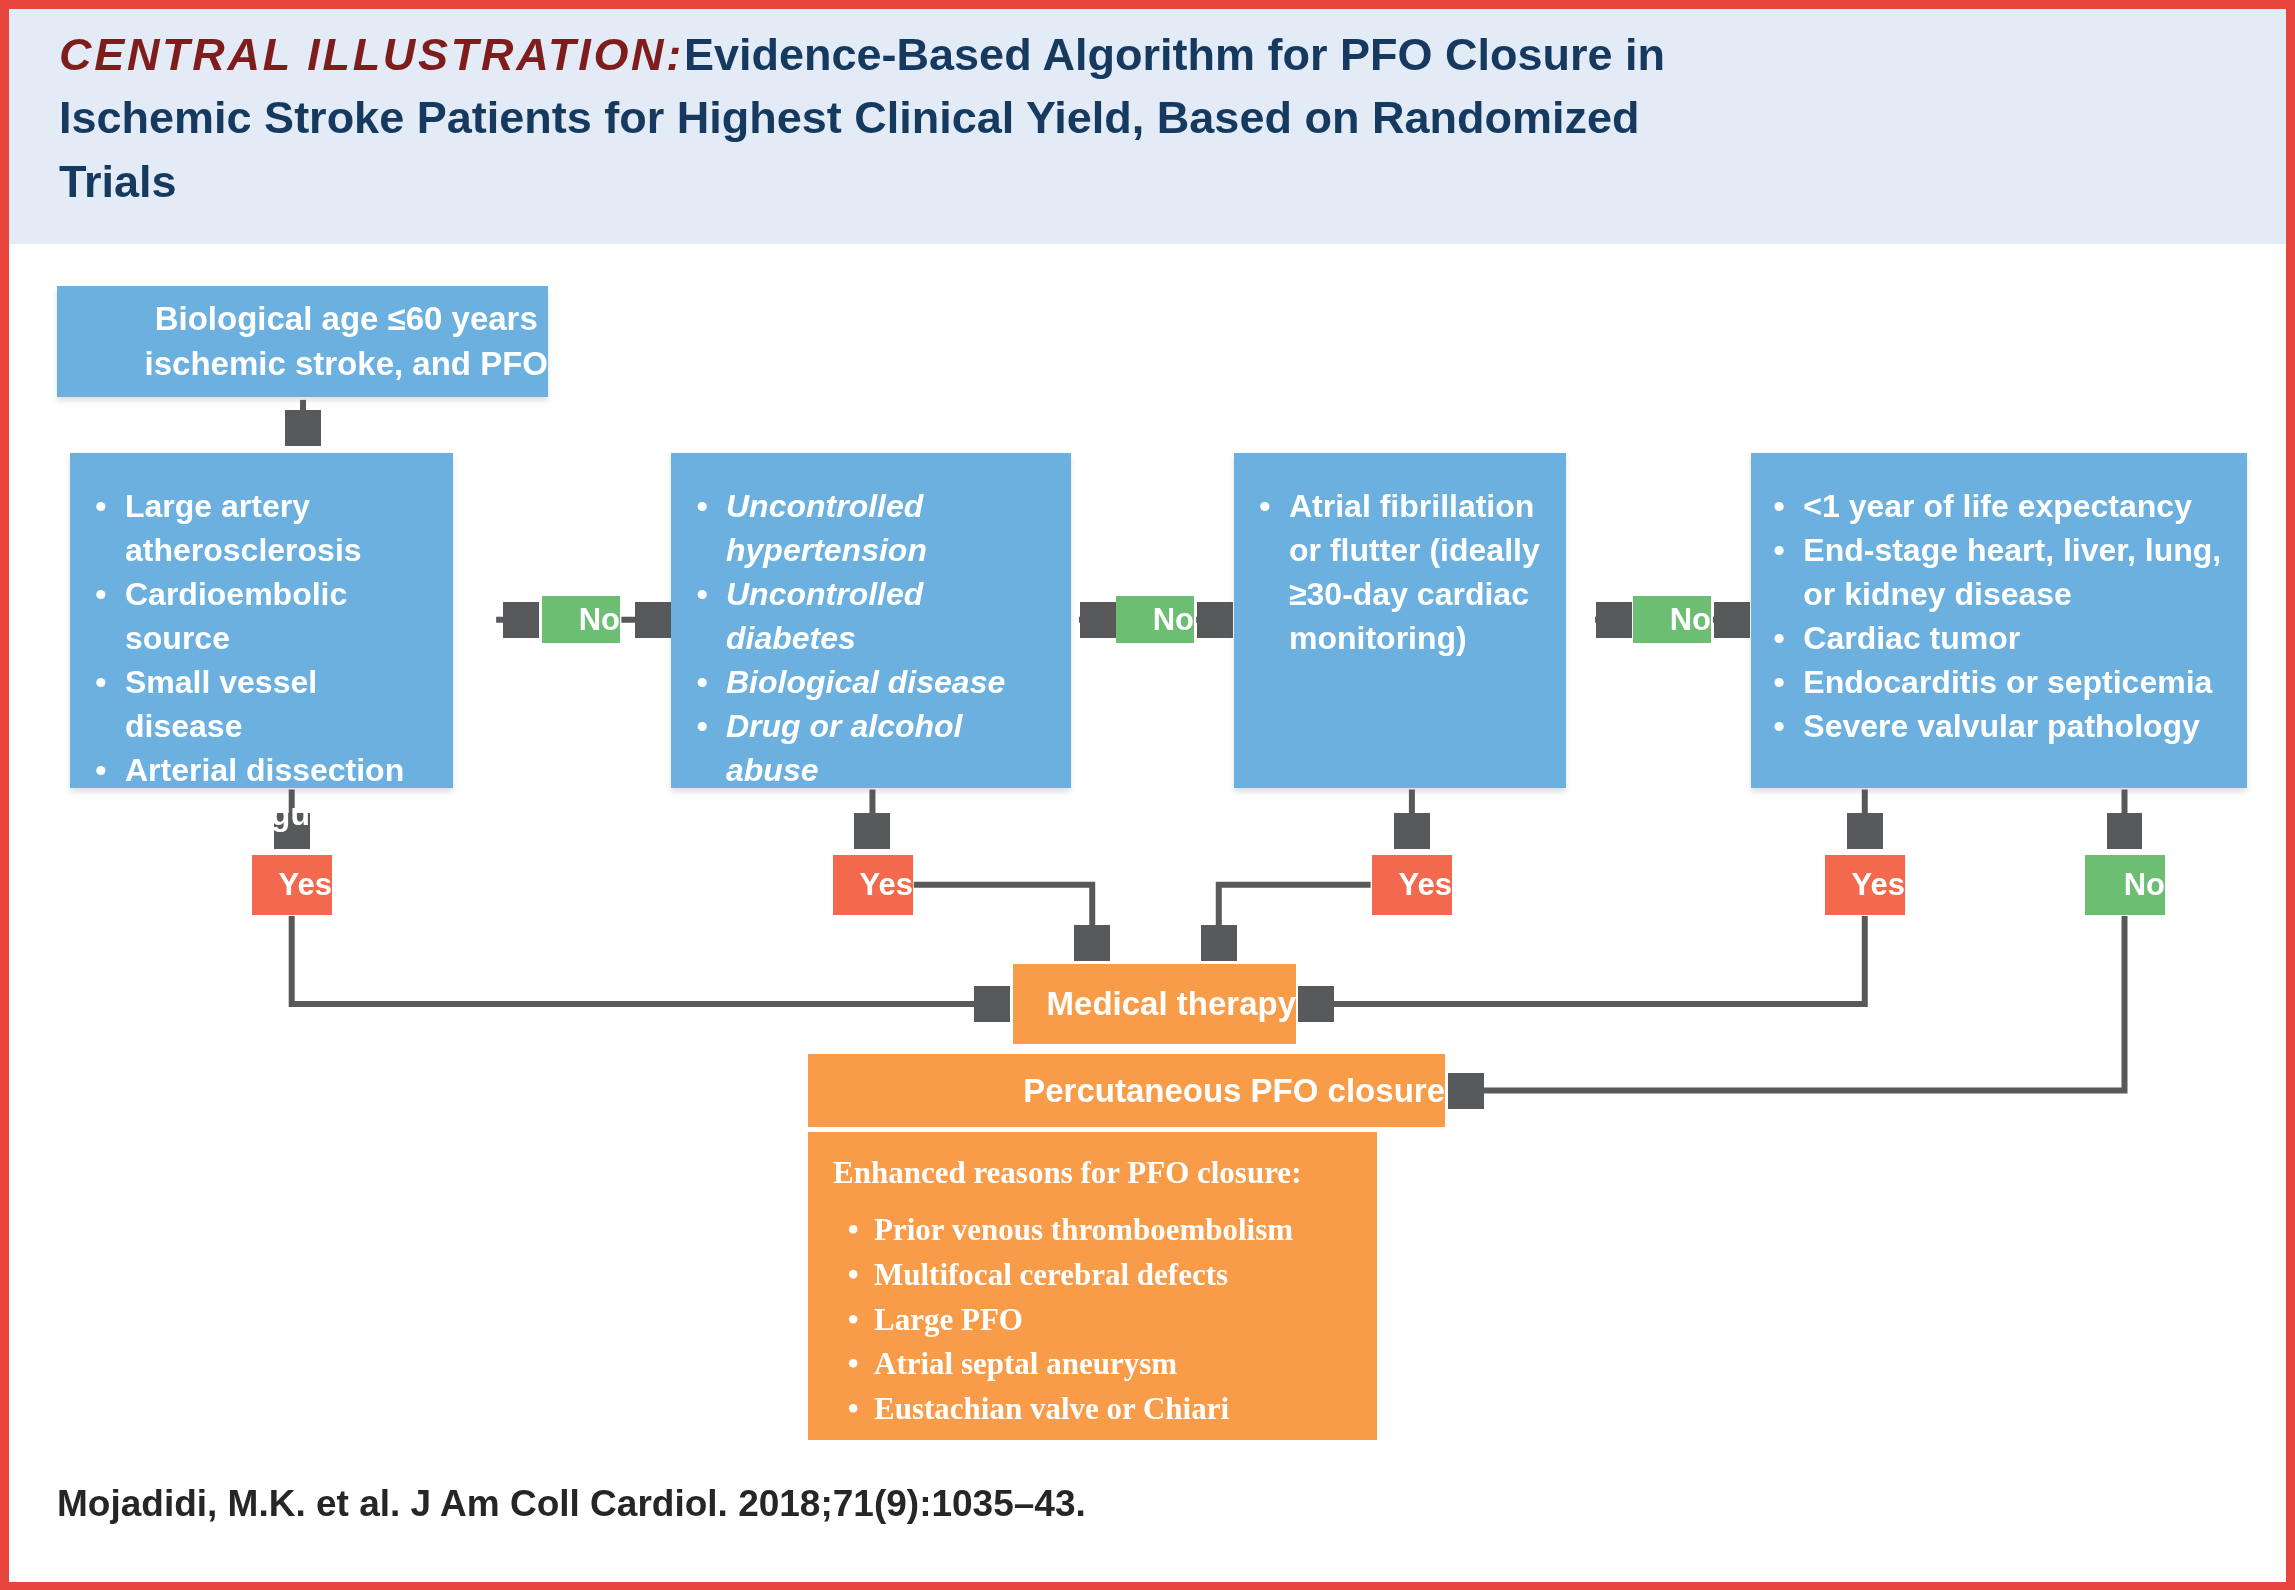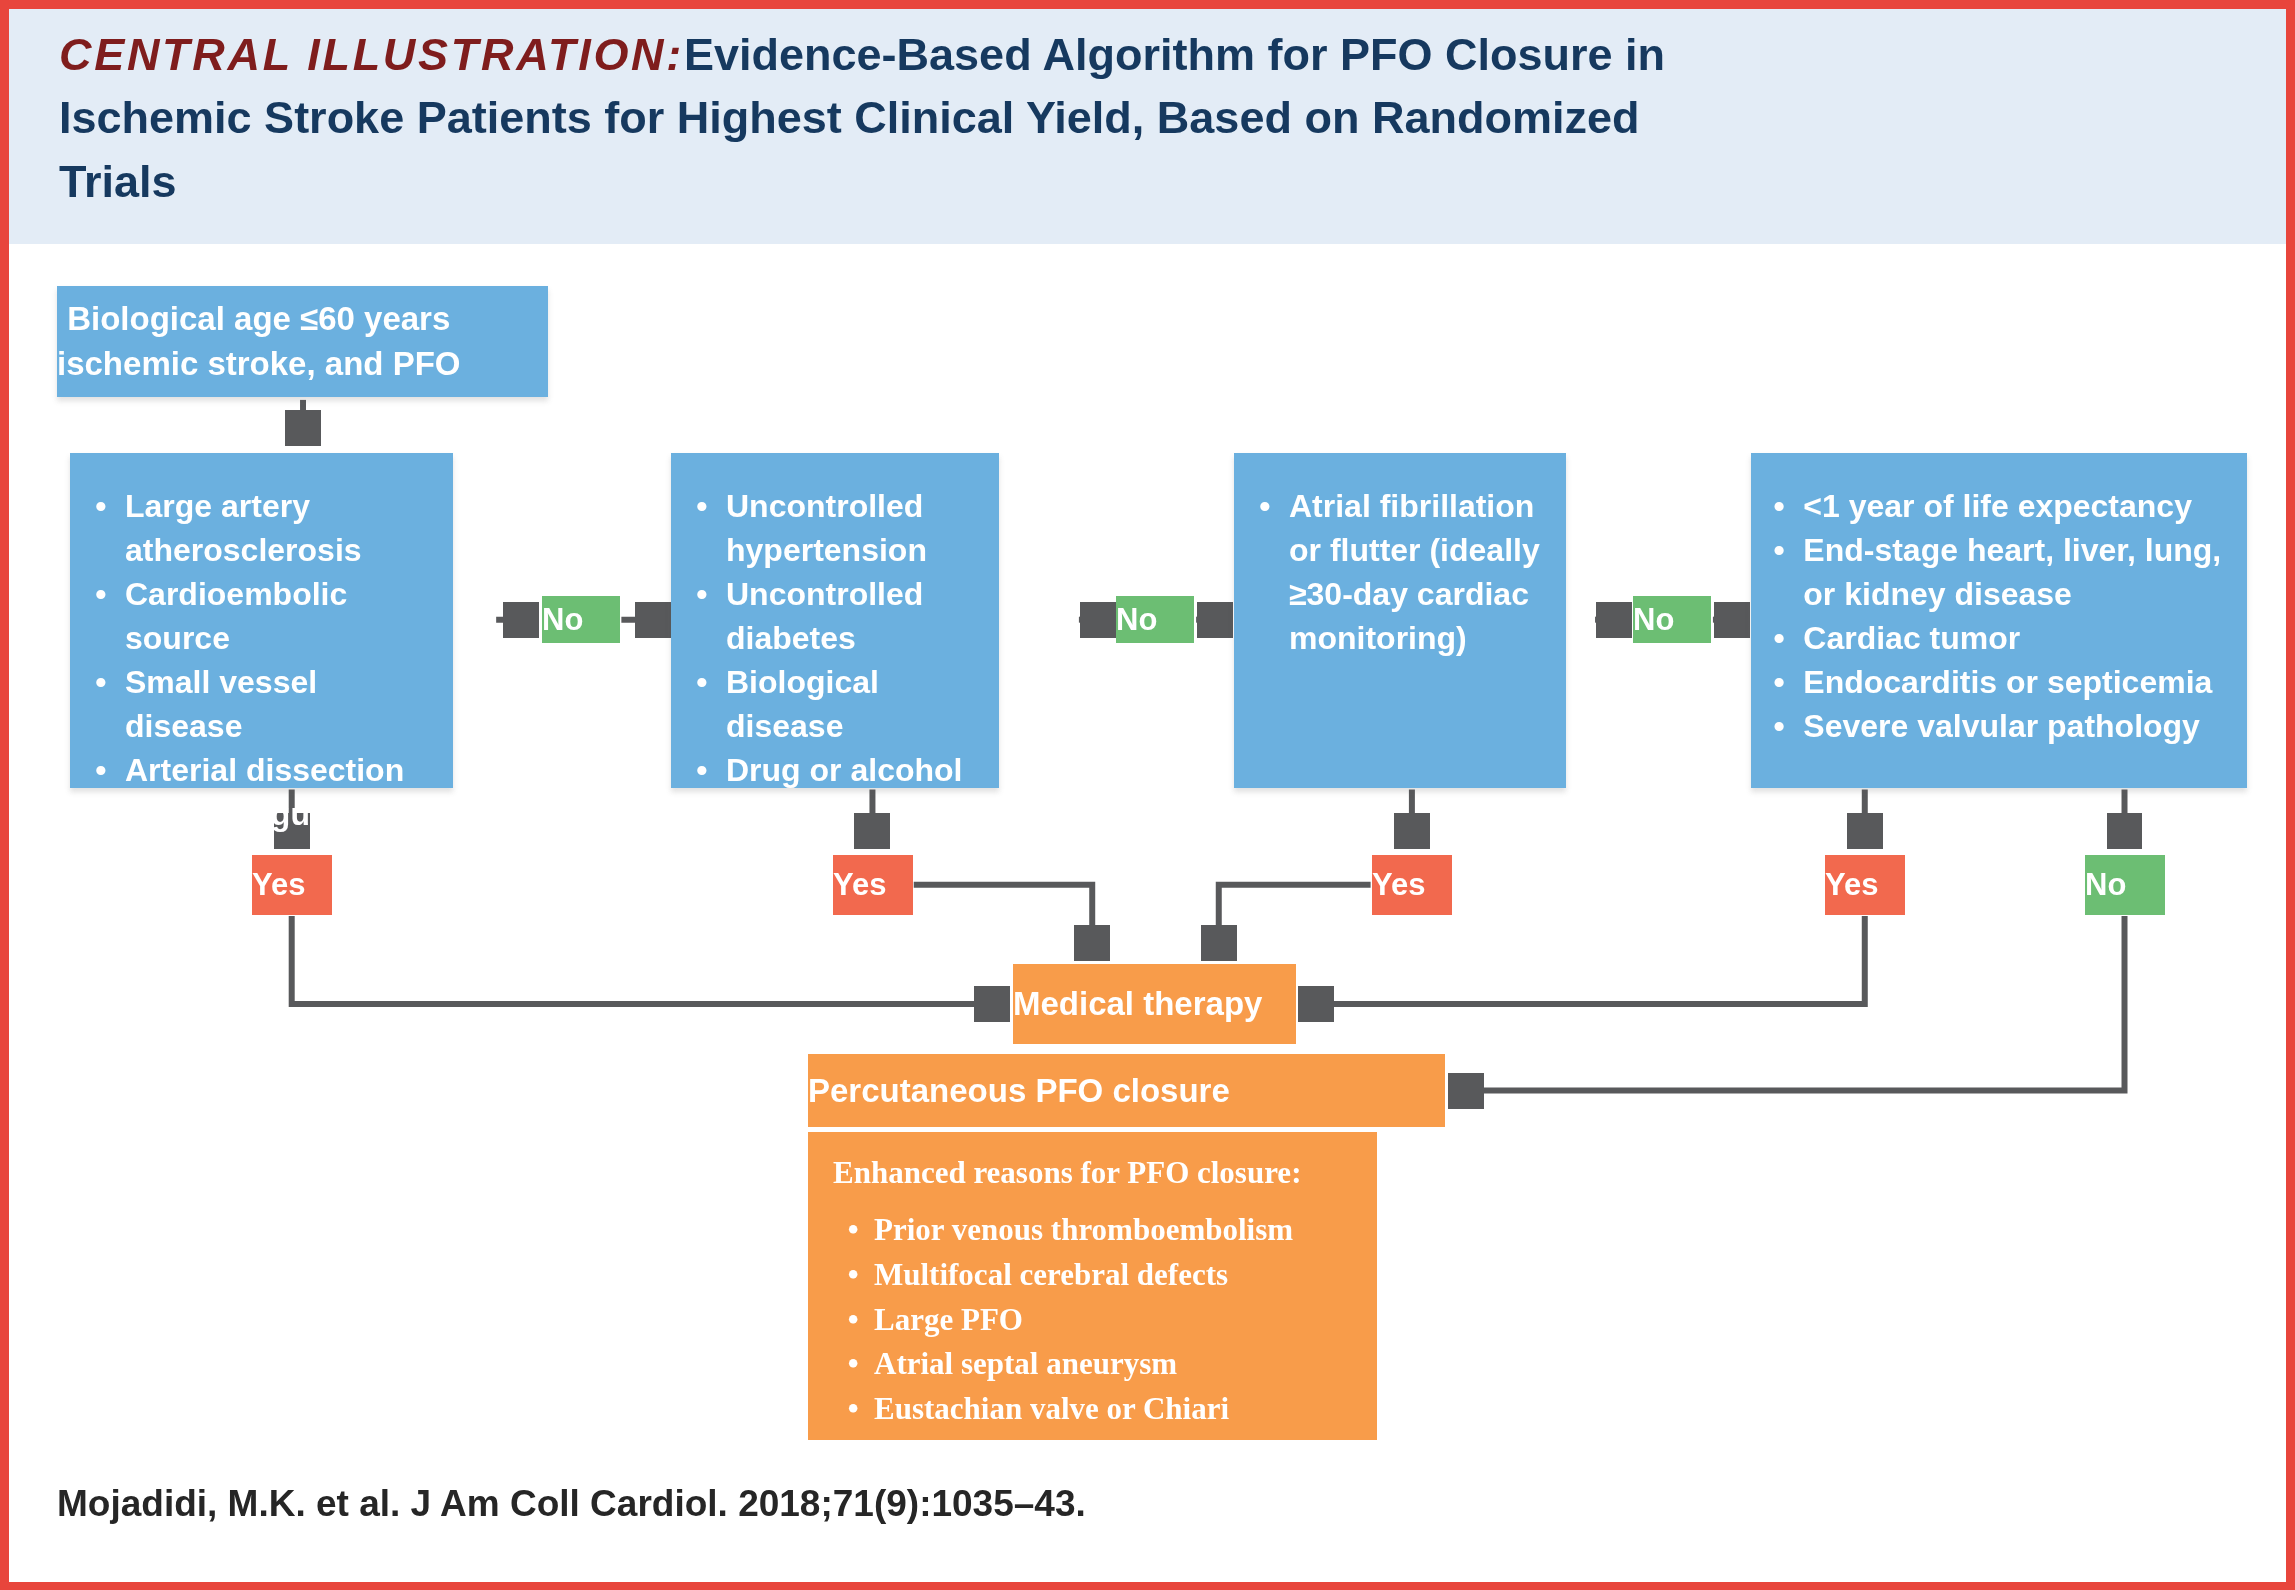--- a/index.html
+++ b/index.html
@@ -19,30 +19,30 @@
     padding:22.6px 0 0 59px; box-sizing:border-box;
   }
   .header-line { font-size:45px; font-weight:bold; line-height:1.42; color:#16395F; white-space:nowrap; }
   .header-label { color:#7f1d1d; letter-spacing:0.06em; margin-right:0;font-style:italic; }
   
   .node { position:absolute; z-index:3; box-sizing:border-box; color:#ffffff; font-weight:bold; }
   .blue  { background:#6BB0DF; box-shadow:0 4px 5.3px rgba(90,90,90,0.18); }
   .green { background:#6CBE73; }
   .salmon{ background:#F2694E; }
   .orange{ background:#F89C4A; }
-  .center-flex { display:flex; align-items:center; justify-content:flex-start; text-align:center; }
+  .center-flex { display:flex; align-items:center; justify-content:flex-end; text-align:center; }
   
   .entry { left:57px; top:286px; width:491px; height:111px; font-size:33px; line-height:1.35; }
   
   .rowbox { top:453px; height:335px; padding:31px 16.7px 13.3px 20px; font-size:32px; line-height:1.375; }
   .rowbox ul { margin:0; padding:0; list-style:none; }
   .rowbox li { position:relative; padding-left:35px; }
   .rowbox li::before { content:"\2022"; position:absolute; left:5.3px; }
   .box1 { left:70px;  width:383px; }
-  .box2 { left:671px; width:328px; }
+  .box2 { left:671px; width:400px;font-style:italic; }
   .box3 { left:1234px; width:332px; }
   .box4 { left:1751px; width:496px; padding-left:17.3px; }
   
   .tag { height:60px; font-size:31px; z-index:3; }
   .notag-row { top:596px; height:47px; width:78px; }
   .no1 { left:542px; }
   .no2 { left:1116px; }
   .no3 { left:1633px; }
   .decision { top:855px; width:80px; }
   .yes1 { left:252px; }

